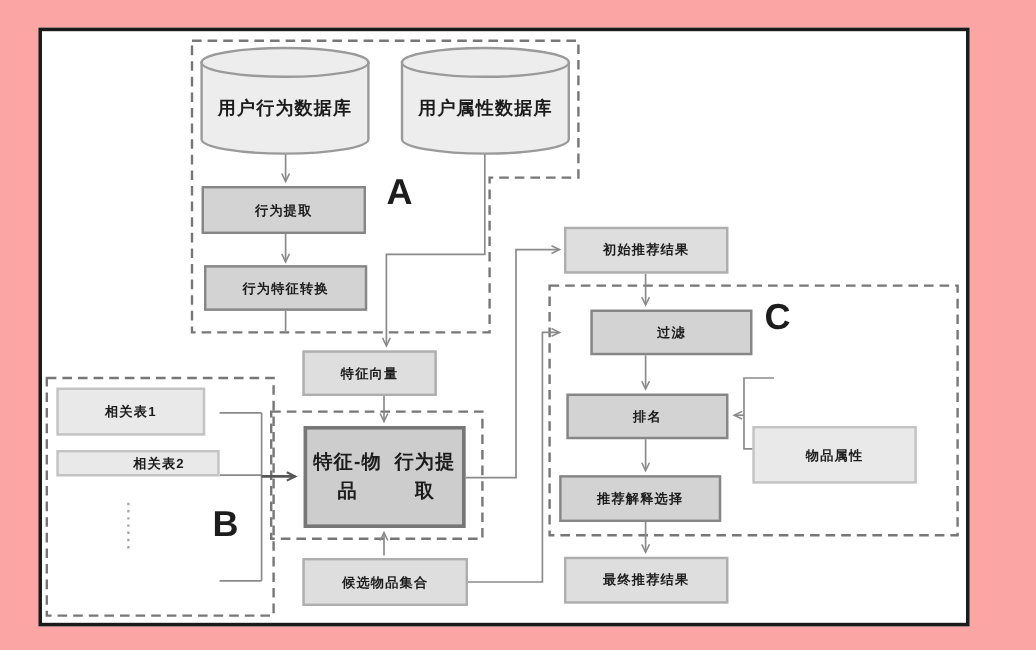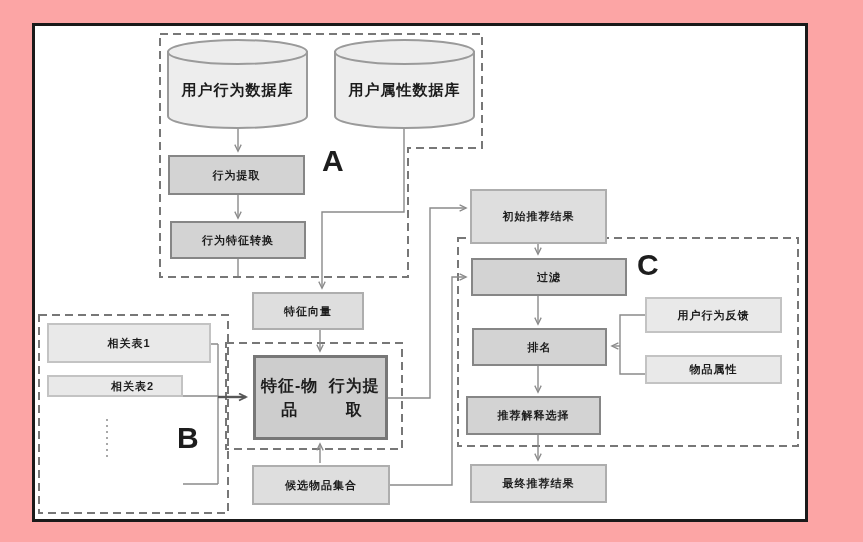--- a/index.html
+++ b/index.html
@@ -94,31 +94,30 @@
   <div class="cyl-label" style="left:335px;top:78px;width:139px;height:24px;">用户属性数据库</div>
 
   <div class="group-label" style="left:322px;top:146px;">A</div>
   <div class="group-label" style="left:177px;top:423px;">B</div>
   <div class="group-label" style="left:637px;top:250px;">C</div>
 
   <div class="node box-dark" style="left:168px;top:155px;width:137px;height:40px;">行为提取</div>
   <div class="node box-dark" style="left:170px;top:221px;width:136px;height:38px;">行为特征转换</div>
   <div class="node box-mid" style="left:252px;top:292px;width:112px;height:38px;">特征向量</div>
 
-  <div class="node box-light" style="left:47px;top:323px;width:164px;height:40px;">相关表1</div>
+  <div class="node box-light" style="left:47px;top:323px;width:124px;height:40px;">相关表1</div>
   <div class="node box-light" style="left:47px;top:375px;width:136px;height:22px;padding-left:35px;">相关表2</div>
 
   <div class="node box-darker" style="left:253px;top:355px;width:135px;height:85px;">
     <span>特征-物品</span>
     <span>行为提取</span>
   </div>
 
   <div class="node box-mid" style="left:252px;top:465px;width:138px;height:40px;">候选物品集合</div>
 
-  <div class="node box-mid" style="left:470px;top:189px;width:137px;height:55px;">初始推荐结果</div>
-  <div class="node box-dark" style="left:471px;top:258px;width:156px;height:38px;">过滤</div>
+  <div class="node box-mid" style="left:470px;top:189px;width:137px;height:39px;">初始推荐结果</div>
+  <div class="node box-dark" style="left:492px;top:258px;width:135px;height:38px;">过滤</div>
   <div class="node box-dark" style="left:472px;top:328px;width:135px;height:38px;">排名</div>
   <div class="node box-dark" style="left:466px;top:396px;width:135px;height:39px;font-family:Liberation Mono, monospace;">推荐解释选择</div>
   <div class="node box-mid" style="left:470px;top:464px;width:137px;height:39px;">最终推荐结果</div>
 
-  <div class="node box-light" style="left:645px;top:297px;width:137px;height:36px;">用户行为反馈</div>
-  <div class="node box-light" style="left:645px;top:355px;width:137px;height:29px;">物品属性</div>
+  <div class="node box-light" style="left:627px;top:355px;width:137px;height:48px;">物品属性</div>
 </div>
 
 </body></html>

